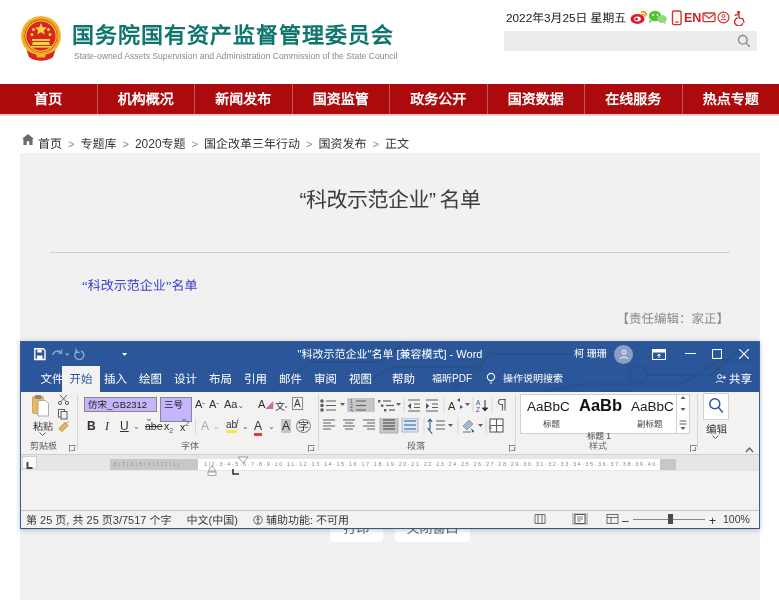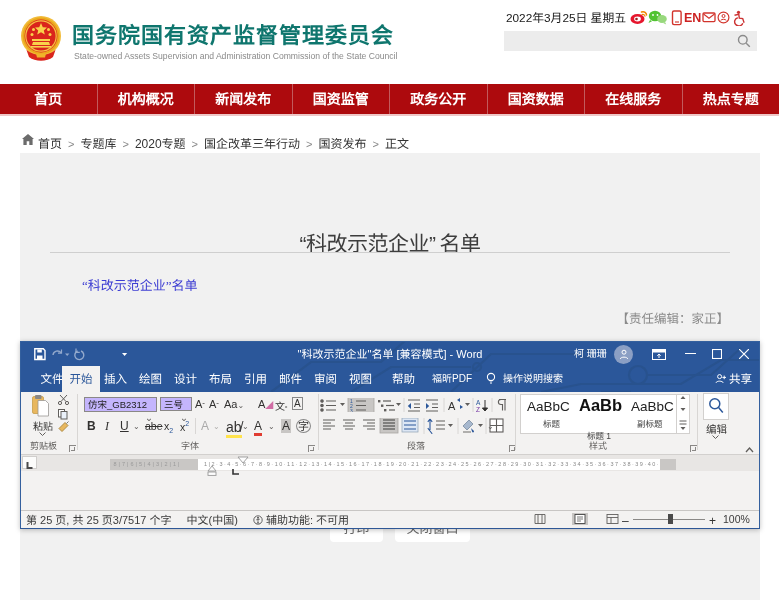--- a/index.html
+++ b/index.html
@@ -14,21 +14,21 @@
 
 #nav{left:0;top:84px;width:779px;height:30px;background:#ad0a0d;display:flex;}
 #nav div{flex:1;color:#fff;font-size:14px;font-weight:bold;text-align:center;line-height:30px;border-left:1px solid #c25a5c;}
 #nav div:first-child{border-left:none;}
 #navline{left:0;top:114px;width:779px;height:2px;background:#eec7c7;}
 
 #crumb{left:38px;top:134px;font-size:12px;color:#333;}
 #crumb .sep{color:#888;margin:0 6px;font-size:11px;}
 
 #card{left:20px;top:153px;width:740px;height:447px;background:#f1f1f1;}
-#art-title{left:0;top:30px;width:740px;text-align:center;font-size:21px;color:#3d3d3d;font-weight:500;letter-spacing:-0.5px;margin-top:44px;}
+#art-title{left:0;top:30px;width:740px;text-align:center;font-size:21px;color:#3d3d3d;font-weight:500;letter-spacing:-0.5px;}
 #art-meta{left:0;top:73px;width:740px;text-align:center;font-size:10.5px;color:#4a4a4a;}
 #art-hr{left:30px;top:99px;width:680px;height:1px;background:#cfcfcf;}
 #art-link{left:62px;top:122px;font-size:13px;color:#3c3cd2;font-family:"Liberation Serif",serif;}
 #art-editor{right:31px;top:155px;font-size:12.5px;color:#8b8b8b;}
 .hidbtn{position:absolute;background:#fff;border-radius:4px;height:24px;color:#666;font-size:13px;text-align:center;line-height:22px;}
 
 #word{left:20px;top:341px;width:740px;height:188px;background:#f3f2f1;border:1px solid #34609e;border-bottom:2px solid #2e5796;box-sizing:border-box;box-shadow:0 1px 5px rgba(0,0,0,.25);}
 #wtitle{left:0;top:0;width:738px;height:24px;}
 #wtabs{left:0;top:24px;width:738px;height:26px;}
 .wtab{position:absolute;top:0;height:26px;line-height:26px;color:#fff;font-size:11.5px;white-space:nowrap;}
@@ -220,38 +220,38 @@
         <rect x="4" y="16.5" width="6" height="7.5" fill="#eaf1fa"></rect>
         <path d="M2 33.5l6-6 3 3-6 6z" fill="#e8b75e" stroke="#b08d45"></path>
         <path d="M9.5 28.5l2-2" stroke="#777"></path>
       </g>
     </svg>
     <div class="glabel" style="left:9px;">剪贴板</div>
     <div class="launch" style="left:48px;"></div>
     <div class="gsep" style="left:56px;"></div>
 
     <div class="cbx" style="left:63px;top:5px;width:73px;height:15px;line-height:13px;padding-left:3px;">仿宋_GB2312<span style="float:right;margin-right:3px;color:#605e5c;">⌄</span></div>
-    <div class="cbx" style="left:139px;top:5px;width:32px;height:14px;line-height:13px;padding-left:3px;">三号<span style="float:right;margin-right:3px;color:#605e5c;">⌄</span></div>
+    <div class="cbx" style="left:139px;top:5px;width:32px;height:25px;line-height:13px;padding-left:3px;">三号<span style="float:right;margin-right:3px;color:#605e5c;">⌄</span></div>
     <div class="ric" style="left:174px;top:6px;">A<span style="font-size:8px;">ˆ</span></div>
     <div class="ric" style="left:188px;top:6px;">A<span style="font-size:8px;">ˇ</span></div>
     <div class="ric" style="left:203px;top:6px;">Aa<span style="font-size:8px;color:#605e5c;">⌄</span></div>
     <div class="ric" style="left:237px;top:6px;">A<span style="font-size:8px;color:#d06ca4;">◢</span></div>
     <div class="ric" style="left:254px;top:6px;font-size:10px;">文<span style="font-size:7px;">ˣ</span></div>
     <div class="ric" style="left:271px;top:5px;border:1px solid #888;font-size:10px;line-height:11px;padding:0 1px;">A</div>
     <div class="ric" style="left:66px;top:27px;font-weight:bold;font-size:12px;">B</div>
     <div class="ric" style="left:84px;top:27px;font-style:italic;font-size:12px;font-family:'Liberation Serif',serif;">I</div>
     <div class="ric" style="left:99px;top:27px;text-decoration:underline;font-size:12px;">U</div>
     <div class="ric" style="left:112px;top:30px;font-size:8px;color:#605e5c;">⌄</div>
     <div class="ric" style="left:124px;top:28px;text-decoration:line-through;font-size:10.5px;">abe</div>
     <div class="ric" style="left:143px;top:28px;font-size:10.5px;">x<sub style="font-size:7px;color:#2b579a;">2</sub></div>
     <div class="ric" style="left:159px;top:28px;font-size:10.5px;">x<sup style="font-size:7px;color:#2b579a;">2</sup></div>
     <div class="abs" style="left:174px;top:26px;width:1px;height:16px;background:#d8d6d4;"></div>
     <div class="ric" style="left:180px;top:27px;color:#aaa;font-size:12px;">A</div>
     <div class="ric" style="left:192px;top:30px;font-size:8px;color:#b0aeac;">⌄</div>
-    <div class="abs" style="left:205px;top:27px;font-size:14px;color:#323130;"><span style="border-bottom:3px solid #ffe34d;padding-bottom:0px;">ab̸</span></div>
+    <div class="abs" style="left:205px;top:27px;font-size:10px;color:#323130;"><span style="border-bottom:3px solid #ffe34d;padding-bottom:0px;">ab̸</span></div>
     <div class="ric" style="left:221px;top:30px;font-size:8px;color:#605e5c;">⌄</div>
     <div class="abs" style="left:233px;top:27px;font-size:12px;color:#323130;"><span style="border-bottom:3px solid #e03c31;">A</span></div>
     <div class="ric" style="left:247px;top:30px;font-size:8px;color:#605e5c;">⌄</div>
     <div class="abs" style="left:260px;top:27px;font-size:12px;color:#323130;"><span style="background:#c8c6c4;padding:0 1px;">A</span></div>
     <div class="abs" style="left:275px;top:27px;font-size:11px;color:#323130;border:1px solid #888;border-radius:50%;line-height:12px;padding:0 1px;">字</div>
     <div class="glabel" style="left:160px;">字体</div>
     <div class="launch" style="left:287px;"></div>
     <div class="gsep" style="left:297px;"></div>
 
     <svg class="abs" style="left:299px;top:6px" width="190" height="14" viewBox="0 0 190 14">

